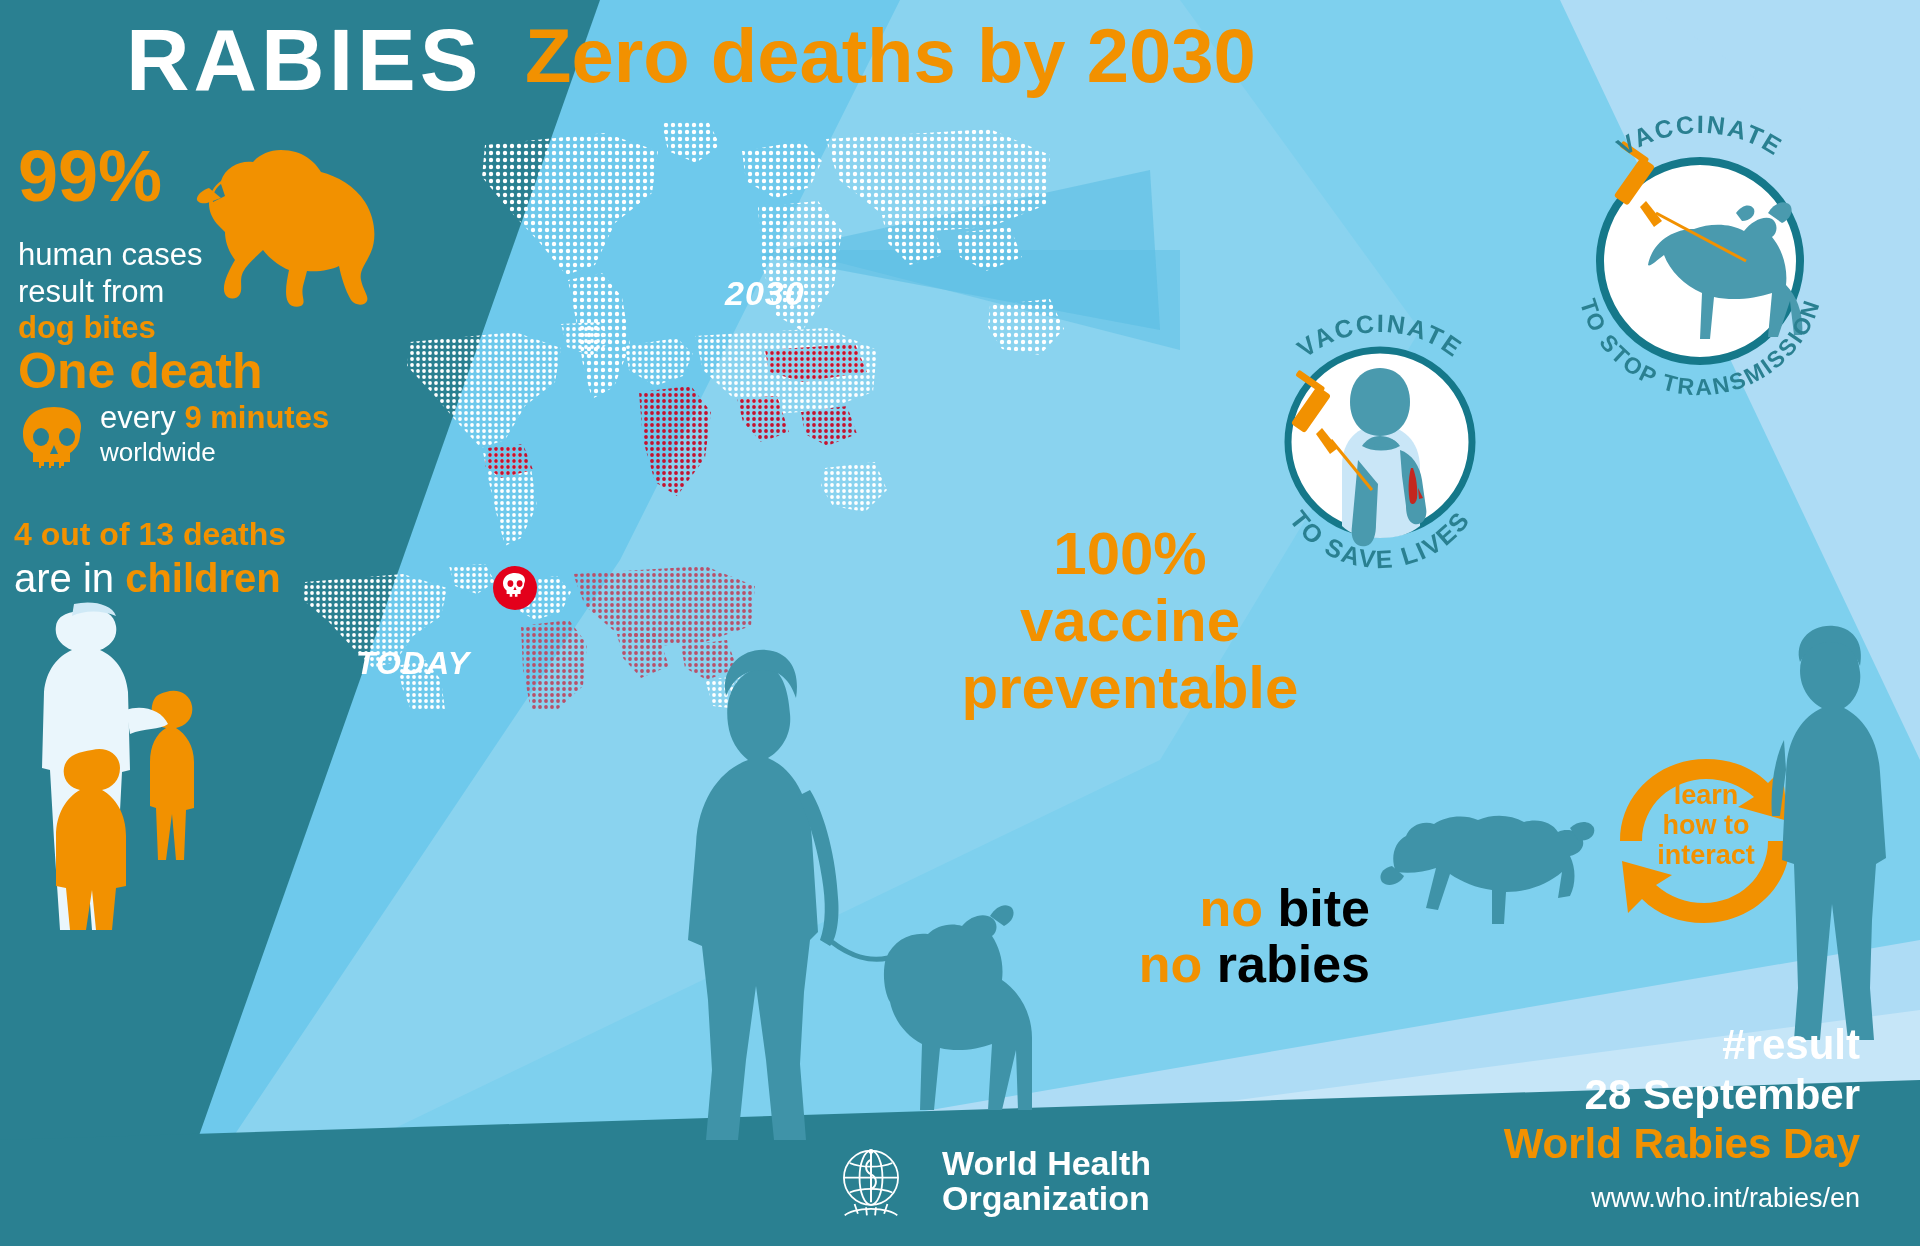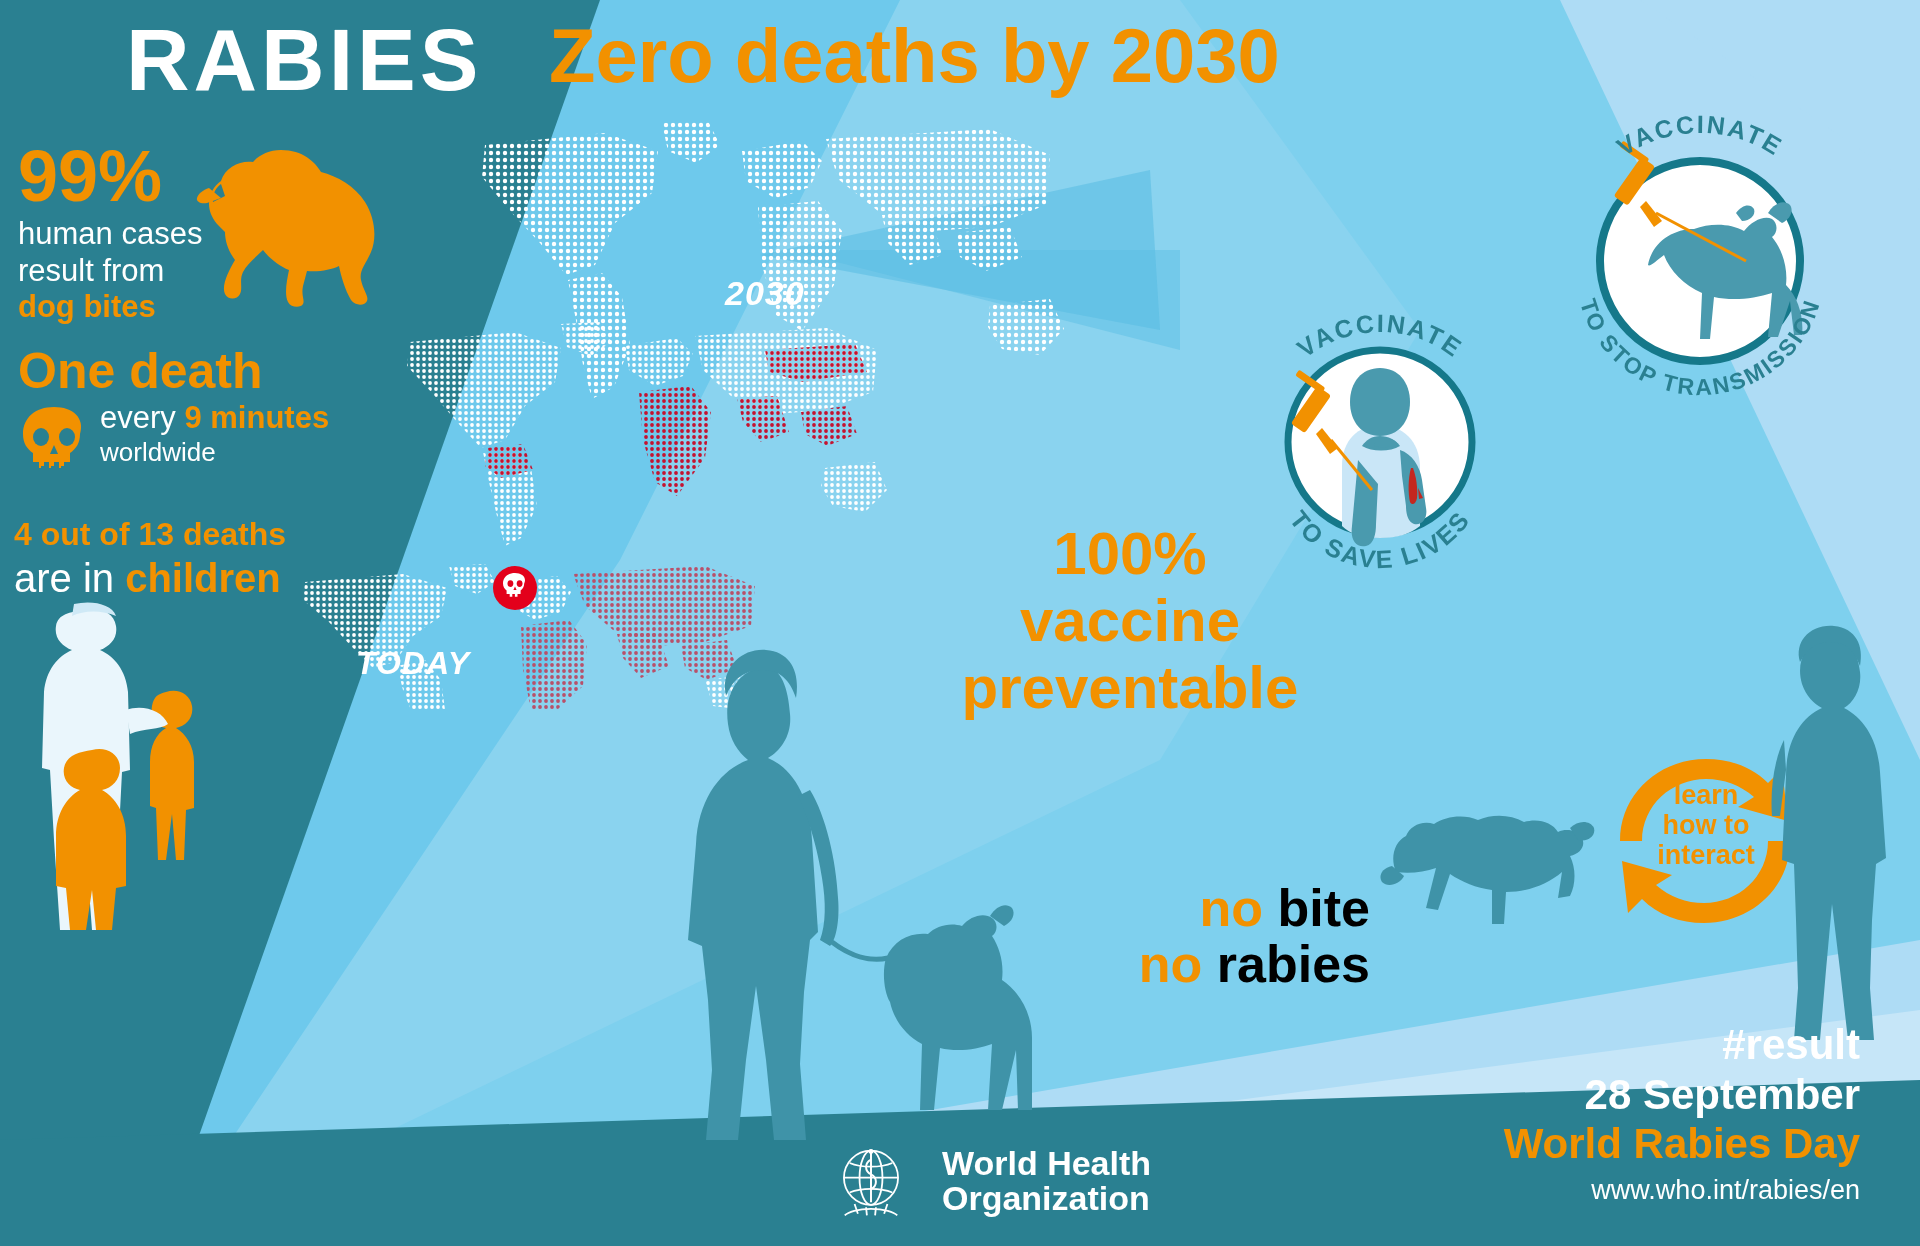--- a/index.html
+++ b/index.html
@@ -66,21 +66,21 @@
 
     <polygon points="0,1140 1920,1080 1920,1246 0,1246" fill="#2a8091"></polygon>
 
     <polygon points="1640,0 1920,0 1920,190" fill="#aedcf5"></polygon>
 
     <polygon points="790,250 1180,250 1180,150 1180,250 1180,350" fill="#5cc0e6" opacity="0.5"></polygon>
     <polygon points="760,255 1150,170 1160,330" fill="#57bbe2" opacity="0.55"></polygon>
   </svg>
 
   <div class="abs t-rabies" style="left:126px;top:16px;">RABIES</div>
-  <div class="abs t-head" style="left:525px;top:18px;margin-left:24px;">Zero deaths by 2030</div>
+  <div class="abs t-head" style="left:525px;top:18px;">Zero deaths by 2030</div>
 
   <svg class="abs" style="left:390px;top:115px;width:700px;height:300px;" viewBox="0 0 700 300">
     <defs>
       <pattern id="dotsA" width="7" height="7" patternUnits="userSpaceOnUse">
         <circle cx="3" cy="3" r="2.2" fill="#ffffff"></circle>
       </pattern>
     </defs>
     <g>
 
       <path d="M95,30 L215,18 L268,36 L262,78 L225,108 L205,150 L176,160 L150,128 L120,96 L92,62 Z" fill="url(#dotsA)"></path>
@@ -154,21 +154,21 @@
     <path d="M23 8c-7.2 0-12 4.6-12 10.5 0 3.4 1.7 5.6 3.6 7v3.4h3.1v2.8h2.6v-2.8h2.6v2.8h2.6v-2.8h3.1V25.5c1.9-1.4 3.6-3.6 3.6-7C35 12.6 30.2 8 23 8z" fill="#ffffff"></path>
     <ellipse cx="18.4" cy="18.6" rx="2.9" ry="3.4" fill="#e3001b"></ellipse>
     <ellipse cx="27.6" cy="18.6" rx="2.9" ry="3.4" fill="#e3001b"></ellipse>
     <path d="M23 21.5l-1.6 3.4h3.2z" fill="#e3001b"></path>
   </svg>
 
   <div class="abs t-today" style="left:356px;top:645px;">TODAY</div>
 
   <div class="abs" style="left:18px;top:140px;width:330px;">
     <div class="big-orange">99%</div>
-    <div class="body-white" style="margin-top:4px;">human cases</div>
+    <div class="body-white" style="margin-top:25px;">human cases</div>
     <div class="body-white">result from</div>
     <div class="body-orange">dog bites</div>
   </div>
 
   <svg class="abs" style="left:185px;top:140px;width:215px;height:170px;" viewBox="0 0 215 170">
     <path fill="#f29100" d="M36,41 C40,27 56,20 68,22 C74,15 84,10 96,10 C118,10 130,22 136,32 C152,36 170,46 180,62 C190,78 192,98 186,112 C181,124 174,130 176,140 C178,150 184,156 182,161 C180,166 170,166 166,160 C160,150 156,136 154,126 C146,130 134,132 122,131 L118,146 C116,156 120,160 118,164 C116,168 106,168 103,162 C99,154 102,140 104,130 C94,126 84,118 78,110 C70,118 62,124 58,132 C54,140 58,148 55,154 C52,160 43,160 40,154 C36,146 44,130 50,120 C44,112 40,102 40,92 L34,86 C28,80 24,72 24,64 C24,54 29,46 36,41 Z M36,44 C30,48 27,56 28,62 L40,56 Z"></path>
     <path fill="#f29100" d="M24,48 C18,50 13,54 12,58 C11,62 16,64 22,63 L36,58 Z"></path>
   </svg>
 
   <div class="abs mid-orange" style="left:18px;top:345px;width:340px;font-size:50px;">One death</div>
@@ -324,21 +324,21 @@
   <svg class="abs" style="left:1760px;top:620px;width:150px;height:430px;" viewBox="0 0 150 430">
     <path fill="#3f93a8" d="M62,18 C44,24 36,44 42,64 C46,76 54,84 62,88 C40,98 26,122 26,156 L22,240 L34,244 L36,300 L38,368 L34,420 L60,420 L66,350 L72,284 L80,350 L88,420 L114,420 L110,368 L112,300 L116,244 L126,238 L120,152 C118,120 104,98 84,88 C94,82 102,68 100,52 C98,30 84,12 62,18 Z"></path>
     <path fill="#3f93a8" d="M40,42 C34,22 50,4 74,6 C96,8 104,26 100,46 C94,30 86,22 70,22 C54,22 46,32 40,42 Z"></path>
     <path fill="#3f93a8" d="M24,120 C14,140 10,170 12,196 L20,196 L26,150 Z"></path>
   </svg>
 
   <div class="abs" style="left:1350px;top:1020px;width:510px;">
     <div class="t-foot-w">#result</div>
     <div class="t-foot-w">28 September</div>
     <div class="t-foot-o">World Rabies Day</div>
-    <div class="t-url" style="margin-top:6px;">www.who.int/rabies/en</div>
+    <div class="t-url" style="margin-top:14px;">www.who.int/rabies/en</div>
   </div>
 
   <div class="abs" style="left:830px;top:1140px;display:flex;align-items:center;gap:30px;">
     <svg style="width:82px;height:82px;" viewBox="0 0 100 100">
       <g fill="none" stroke="#ffffff" stroke-width="2.2">
         <circle cx="50" cy="46" r="33"></circle>
         <ellipse cx="50" cy="46" rx="14" ry="33"></ellipse>
         <line x1="17" y1="46" x2="83" y2="46"></line>
         <path d="M24 28 C38 34 62 34 76 28"></path>
         <path d="M24 64 C38 58 62 58 76 64"></path>

